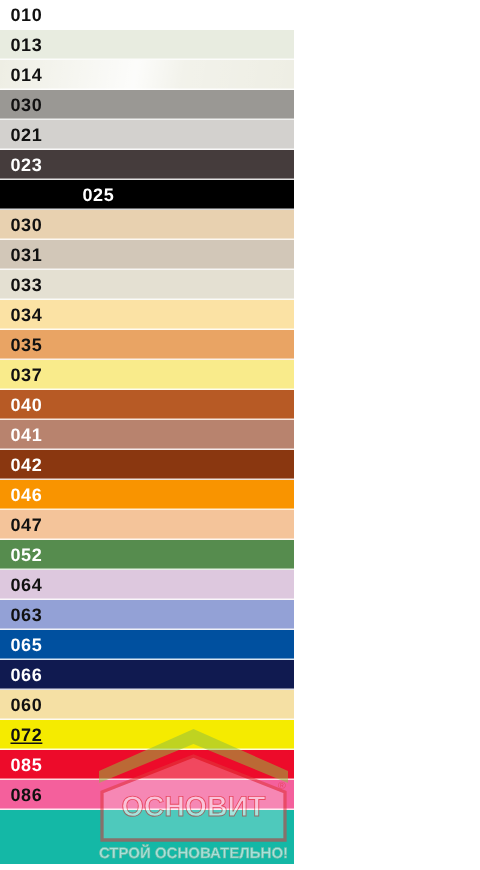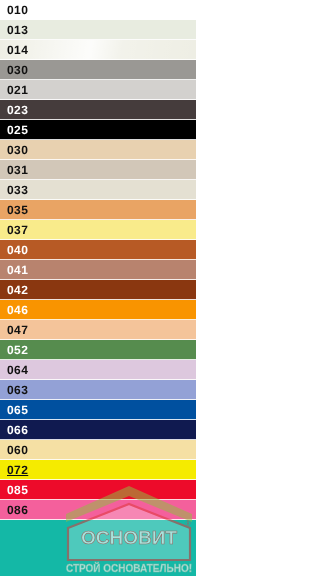--- a/index.html
+++ b/index.html
@@ -100,38 +100,43 @@
       <div class="swatch-row" style="background: rgb(211, 209, 206);">
         <div class="sheen"></div>
         <span class="swatch-code" style="color: rgb(17, 17, 17);">021</span>
         <div class="sep"></div>
       </div>
       <div class="swatch-row" style="background: rgb(69, 60, 60);">
         <div class="sheen"></div>
         <span class="swatch-code" style="color: rgb(255, 255, 255);">023</span>
         <div class="sep"></div>
       </div>
-      <div class="swatch-row" style="background: rgb(0, 0, 0);">
+      <div class="swatch-row" style="background: rgb(0, 0, 0); padding-left: 48px;">
         <div class="sheen"></div>
         <span class="swatch-code" style="color: rgb(255, 255, 255);">025</span>
         <div class="sep"></div>
       </div>
       <div class="swatch-row" style="background: rgb(232, 209, 176);">
         <div class="sheen"></div>
         <span class="swatch-code" style="color: rgb(17, 17, 17);">030</span>
         <div class="sep"></div>
       </div>
       <div class="swatch-row" style="background: rgb(210, 199, 184);">
         <div class="sheen"></div>
         <span class="swatch-code" style="color: rgb(17, 17, 17);">031</span>
         <div class="sep"></div>
       </div>
       <div class="swatch-row" style="background: rgb(228, 224, 210);">
         <div class="sheen"></div>
         <span class="swatch-code" style="color: rgb(17, 17, 17);">033</span>
+        <div class="sep"></div>
+      </div>
+      <div class="swatch-row" style="background: rgb(251, 226, 164);">
+        <div class="sheen"></div>
+        <span class="swatch-code" style="color: rgb(17, 17, 17);">034</span>
         <div class="sep"></div>
       </div>
       <div class="swatch-row" style="background: rgb(233, 164, 100);">
         <div class="sheen"></div>
         <span class="swatch-code" style="color: rgb(17, 17, 17);">035</span>
         <div class="sep"></div>
       </div>
       <div class="swatch-row" style="background: rgb(249, 235, 139);">
         <div class="sheen"></div>
         <span class="swatch-code" style="color: rgb(17, 17, 17);">037</span>

